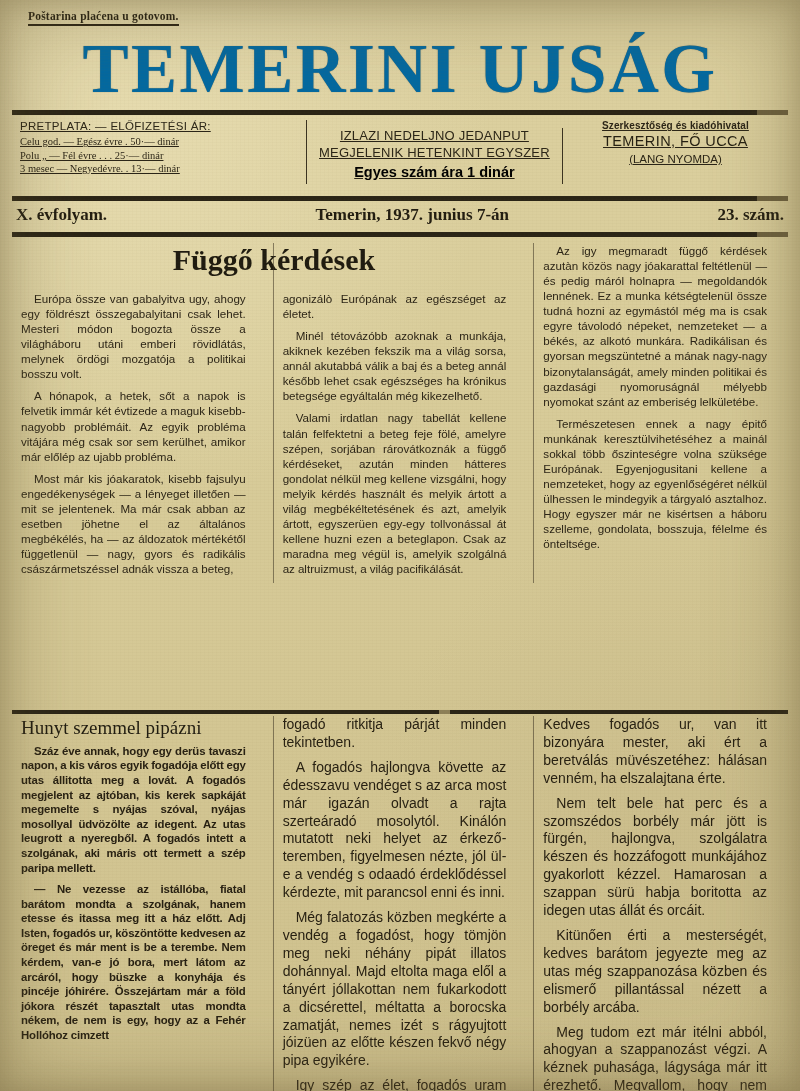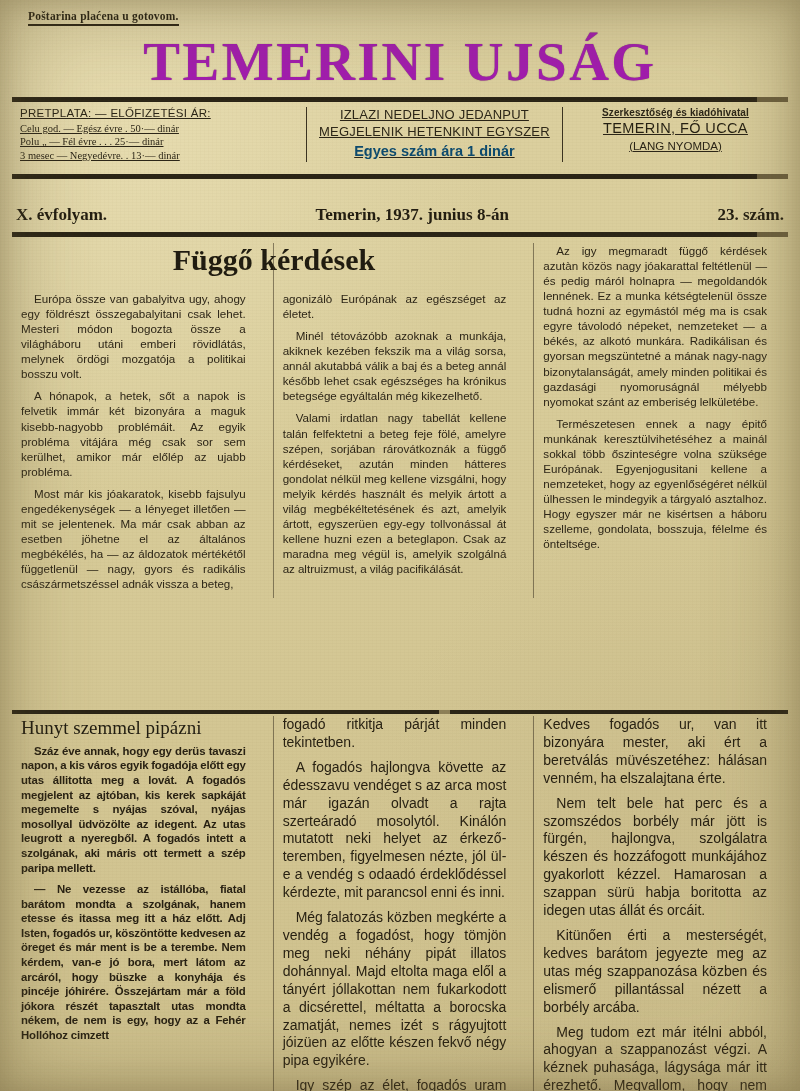--- a/index.html
+++ b/index.html
@@ -42,51 +42,51 @@
   }
 
   
   .masthead{
     position:absolute;left:0;right:0;top:36px;
     text-align:center;
   }
   .masthead .title{
     font-family:"Liberation Serif", serif;
     font-weight:bold;
-    font-size:55px;
+    font-size:69px;
     line-height:.96;
     letter-spacing:2.5px;
-    color:#a21caf;
+    color:#0369a1;
     text-shadow:0 0 1px rgba(40,34,18,.5);
     white-space:nowrap;
   }
   .rule-thick{
     height:5px;background:#2a2416;margin:8px 12px 0 12px;
     background-image:linear-gradient(90deg,#2a2416 0 96%,#6d6140 96% 100%);
   }
 
   .mast-info{
     display:flex;align-items:stretch;
     margin:0 12px;padding:5px 0 4px 0;
     position:relative;
   }
   .mi-col{padding:0 8px;box-sizing:border-box;text-decoration:underline;}
   .mi-left{width:38%;text-align:left;border-right:1.5px solid #3a3220;}
-  .mi-mid{width:33%;text-align:center;border-right:1.5px solid #3a3220;}
+  .mi-mid{width:33%;text-align:center;border-right:1.5px solid #3a3220;margin-top:8px;}
   .mi-right{width:29%;text-align:center;}
   .mi-head{
     font-family:"Liberation Sans", sans-serif;
     font-size:11.5px;letter-spacing:.3px;color:#2b2517;margin-bottom:3px;
   }
   .price-row{
     font-family:"Liberation Serif", serif;
     font-size:10.5px;line-height:1.28;color:#2b2517;white-space:nowrap;
   }
   .mi-mid .l1,.mi-mid .l2{font-size:13px;line-height:1.3;letter-spacing:.2px;color:#2b2517;}
-  .mi-mid .l3{font-size:14.5px;font-weight:bold;line-height:1.5;color:#0c4a6e;}
+  .mi-mid .l3{font-size:14.5px;font-weight:bold;line-height:1.5;color:#000000;}
   .mi-right .r1{font-size:10px;font-weight:bold;letter-spacing:.1px;color:#2b2517;}
   .mi-right .r2{font-size:14.5px;line-height:1.5;letter-spacing:.4px;color:#241f12;}
   .mi-right .r3{font-size:11.5px;color:#2b2517;}
 
   
   .issueline{
     display:flex;justify-content:space-between;align-items:baseline;
     margin:0 12px;padding:5px 4px 4px 4px;
     font-family:"Liberation Serif", serif;
     font-weight:bold;font-size:17px;color:#221d11;
@@ -193,32 +193,32 @@
         <div class="r3">(LANG NYOMDA)</div>
       </div>
 
     </div>
 
     <div class="rule-thick"></div>
   </div>
 
   <div class="issueline" style="position:absolute;left:0;right:0;top:200px;">
     <span>X. évfolyam.</span>
-    <span class="mid">Temerin, 1937. junius  8-án</span>
+    <span class="mid">Temerin, 1937. junius  7-án</span>
     <span>23. szám.</span>
   </div>
 
   <div class="rule-thick" style="position:absolute;left:0;right:0;top:232px;margin:0 12px;"></div>
 
   <div class="cols" style="position:absolute;left:0;right:0;top:243px;">
     <div class="col col1">
       <div class="headline span2">Függő kérdések</div>
       <div style="height:48px"></div>
       <p class="body">Európa össze van gabalyitva ugy, ahogy egy földrészt összegabalyitani csak lehet. Mesteri módon bogozta össze a világháboru utáni emberi rövidlátás, melynek ördögi mozgatója a politikai bosszu volt.</p>
-      <p class="body">A hónapok, a hetek, sőt a napok is felvetik immár két bizonyára a maguk kisebb-nagyobb problémáit. Az egyik probléma vitájára még csak sor sem kerülhet, amikor már előlép az ujabb probléma.</p>
+      <p class="body">A hónapok, a hetek, sőt a napok is felvetik immár két évtizede a maguk kisebb-nagyobb problémáit. Az egyik probléma vitájára még csak sor sem kerülhet, amikor már előlép az ujabb probléma.</p>
       <p class="body">Most már kis jóakaratok, kisebb fajsulyu engedékenységek — a lényeget illetően — mit se jelentenek. Ma már csak abban az esetben jöhetne el az általános megbékélés, ha — az áldozatok mértékétől függetlenül — nagy, gyors és radikális császármetszéssel adnák vissza a beteg,</p>
     </div>
     <div class="col col2">
       <div style="height:48px"></div>
       <p class="body noind">agonizálò Európának az egészséget az életet.</p>
       <p class="body">Minél tétovázóbb azoknak a munkája, akiknek kezében fekszik ma a világ sorsa, annál akutabbá válik a baj és a beteg annál később lehet csak egészséges ha krónikus betegsége egyáltalán még kikezelhető.</p>
       <p class="body">Valami irdatlan nagy tabellát kellene talán felfektetni a beteg feje fölé, amelyre szépen, sorjában rárovátkoznák a függő kérdéseket, azután minden hátteres gondolat nélkül meg kellene vizsgálni, hogy melyik kérdés használt és melyik ártott a világ megbékéltetésének és azt, amelyik ártott, egyszerüen egy-egy tollvonással át kellene huzni ezen a beteglapon. Csak az maradna meg végül is, amelyik szolgálná az altruizmust, a világ pacifikálását.</p>
     </div>
     <div class="col col3">
       <p class="body">Az igy megmaradt függő kérdések azutàn közös nagy jóakarattal feltétlenül — és pedig máról holnapra — megoldandók lennének. Ez a munka kétségtelenül össze tudná hozni az egymástól még ma is csak egyre távolodó népeket, nemzeteket — a békés, az alkotó munkára. Radikálisan és gyorsan megszüntetné a mának nagy-nagy bizonytalanságát, amely minden politikai és gazdasági nyomoruságnál mélyebb nyomokat szánt az emberiség lelkületébe.</p>

